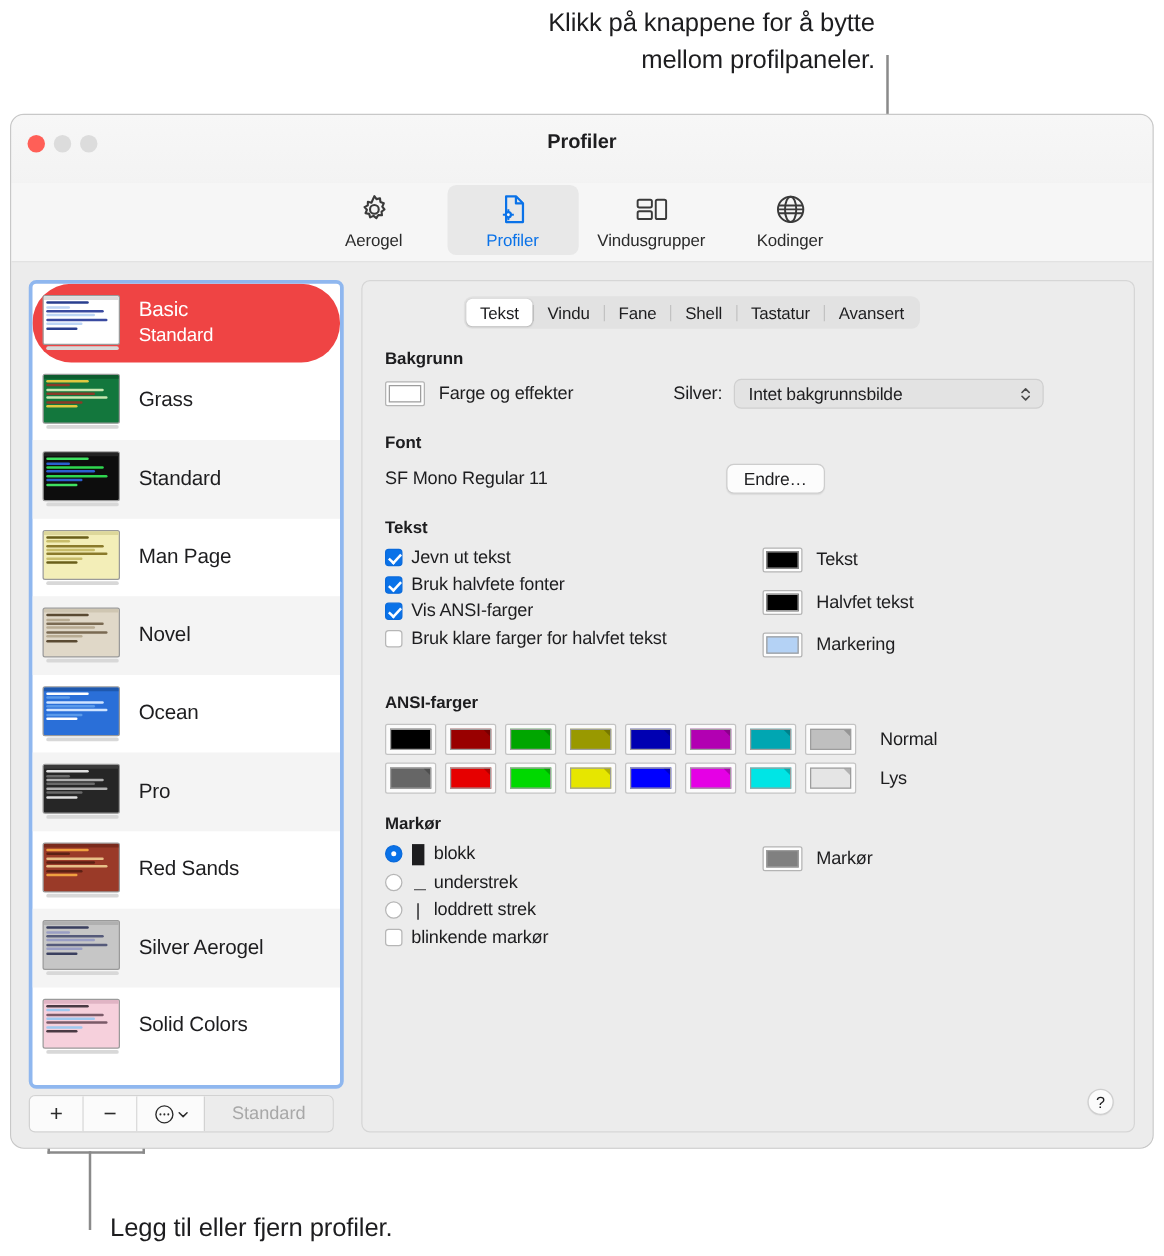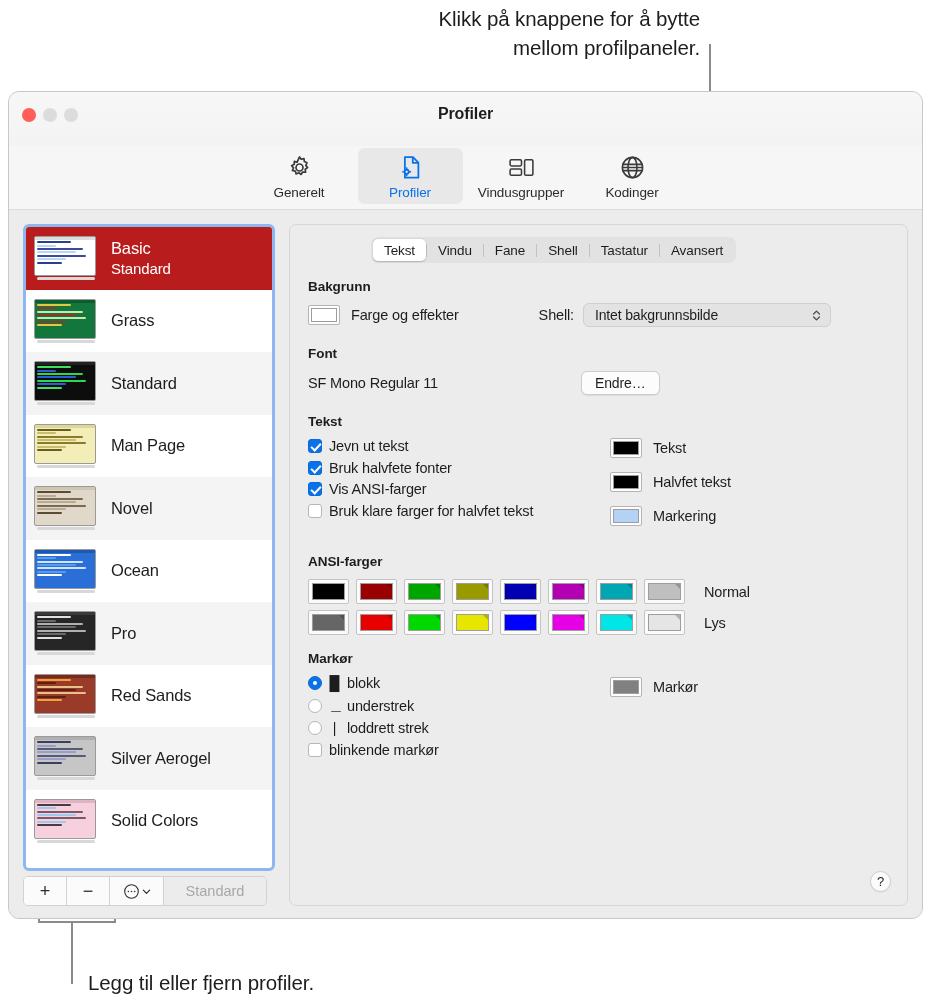--- a/index.html
+++ b/index.html
@@ -114,21 +114,21 @@
   }
   #profile-list-inner { height: 100%; overflow: hidden; }
   .profile-row {
     display: flex; align-items: center;
     height: 62.5px;
     padding-left: 8px;
     gap: 11px;
     cursor: default;
   }
   .profile-row.alt { background: #f4f4f4; }
-  .profile-row.selected { background: #b91c1c; }
+  .profile-row.selected { background: #ef4444; border-radius: 31px; }
 
   
   .thumb {
     position: relative;
     width: 66px; height: 44px;
     flex: 0 0 auto;
   }
   .thumb .win {
     position: absolute; left: 0; top: 0;
     width: 62px; height: 40px;
@@ -379,21 +379,21 @@
 
     <div id="toolbar">
 
       <div class="tb-item">
         <div class="tb-icon">
           <svg width="27" height="27" viewBox="0 0 24 24" fill="none" stroke="#3a3a3a" stroke-width="1.5">
             <circle cx="12" cy="12" r="3.1"></circle>
             <path d="M12 2.6l1.5 2.1 2.5-.6.3 2.6 2.4 1-1.1 2.4 1.6 2-2.1 1.5.3 2.6-2.6-.2-1.4 2.2-2-1.6-2.4 1.1-.7-2.5-2.6-.5 1-2.4-1.7-1.9 2.3-1.2.1-2.6 2.5.7z" stroke-linejoin="round"></path>
           </svg>
         </div>
-        <div class="tb-label">Generelt</div>
+        <div class="tb-label">Aerogel</div>
       </div>
 
       <div class="tb-item selected">
         <div class="tb-icon">
           <svg width="27" height="27" viewBox="0 0 24 24" fill="none" stroke="#0a72e8" stroke-width="1.6">
             <path d="M7 2.8h7.2L19 7.6V21H7z" stroke-linejoin="round"></path>
             <path d="M14 2.8v5h5" stroke-linejoin="round"></path>
             <circle cx="8.6" cy="15.8" r="2.6" fill="#0a72e8" stroke="none"></circle>
             <circle cx="8.6" cy="15.8" r="1" fill="#f6f6f6" stroke="none"></circle>
             <g fill="#0a72e8" stroke="none">
@@ -695,21 +695,21 @@
           </div>
 
         
         <div style="margin-top:16px;">
           <div class="section-title">Bakgrunn</div>
           <div class="grid-row" style="margin-top:9px;">
             <div class="well no-fold">
               <div class="swatch" id="bg-color-swatch" style="background: rgb(255, 255, 255);"></div>
             </div>
             <span class="lbl" style="margin-left:11px;text-align:center;">Farge og effekter</span>
-            <span class="lbl" style="margin-left:80px;">Shell:</span>
+            <span class="lbl" style="margin-left:80px;">Silver:</span>
             <span class="popup" style="margin-left:9px;">
               <span>Intet bakgrunnsbilde</span>
               <svg width="11" height="15" viewBox="0 0 11 15" fill="none" stroke="#4a4a4a" stroke-width="1.3" style="margin-left:10px;">
                 <path d="M2.6 6L5.5 3.1 8.4 6M2.6 9L5.5 11.9 8.4 9" stroke-linecap="round" stroke-linejoin="round"></path>
               </svg>
             </span>
           </div>
         </div>
 
         

